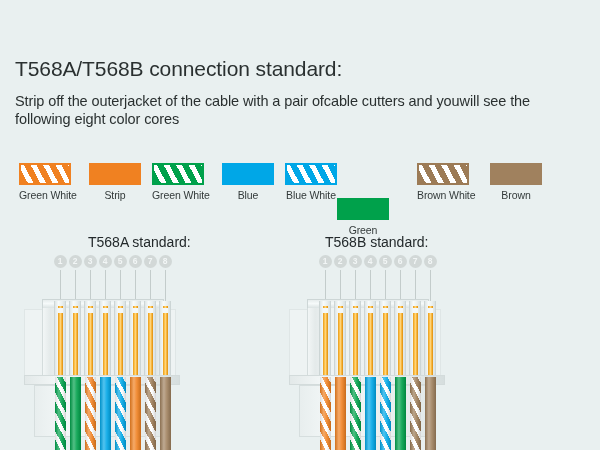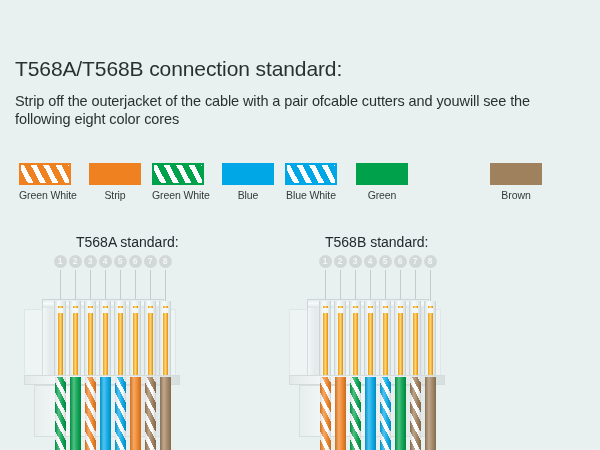--- a/index.html
+++ b/index.html
@@ -109,32 +109,36 @@
         <div class="leg-lb">Green White</div>
       </div>
       <div class="leg-item" style="left: 222px; width: 52px;">
         <div class="leg-sw" style="background: rgb(0, 167, 231);"></div>
         <div class="leg-lb">Blue</div>
       </div>
       <div class="leg-item" style="left: 285px; width: 52px;">
         <div class="leg-sw" style="background: repeating-linear-gradient(62deg, rgb(0, 167, 231) 0px, rgb(0, 167, 231) 6px, rgb(255, 255, 255) 6px, rgb(255, 255, 255) 11px); border: 2px solid rgb(0, 167, 231);"></div>
         <div class="leg-lb">Blue White</div>
       </div>
-      <div class="leg-item" style="left: 356px; width: 52px;">
+      <div class="leg-item" style="left: 337px; width: 52px; margin-top: 35px;">
         <div class="leg-sw" style="background: rgb(0, 161, 75);"></div>
         <div class="leg-lb">Green</div>
+      </div>
+      <div class="leg-item" style="left: 417px; width: 52px;">
+        <div class="leg-sw" style="background: repeating-linear-gradient(62deg, rgb(156, 123, 86) 0px, rgb(156, 123, 86) 6px, rgb(255, 255, 255) 6px, rgb(255, 255, 255) 11px); border: 2px solid rgb(156, 123, 86);"></div>
+        <div class="leg-lb">Brown White</div>
       </div>
       <div class="leg-item" style="left: 490px; width: 52px;">
         <div class="leg-sw" style="background: rgb(160, 129, 94);"></div>
         <div class="leg-lb">Brown</div>
       </div>
     </div>
 
   <div id="diagrams">
-      <div class="std-label" style="left: 76px; top: 234px;">T568A standard:</div>
+      <div class="std-label" style="left: 88px; top: 234px;">T568A standard:</div>
       <div class="pin" style="left: 53.5px; top: 255px;">1</div>
       <div class="leader" style="left: 60px; top: 270px; height: 35px;"></div>
       <div class="pin" style="left: 68.5px; top: 255px;">2</div>
       <div class="leader" style="left: 75px; top: 270px; height: 35px;"></div>
       <div class="pin" style="left: 83.5px; top: 255px;">3</div>
       <div class="leader" style="left: 90px; top: 270px; height: 35px;"></div>
       <div class="pin" style="left: 98.5px; top: 255px;">4</div>
       <div class="leader" style="left: 105px; top: 270px; height: 35px;"></div>
       <div class="pin" style="left: 113.5px; top: 255px;">5</div>
       <div class="leader" style="left: 120px; top: 270px; height: 35px;"></div>

